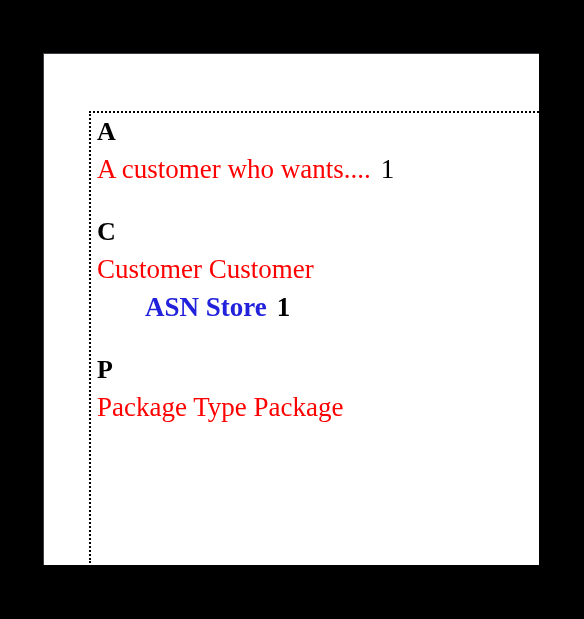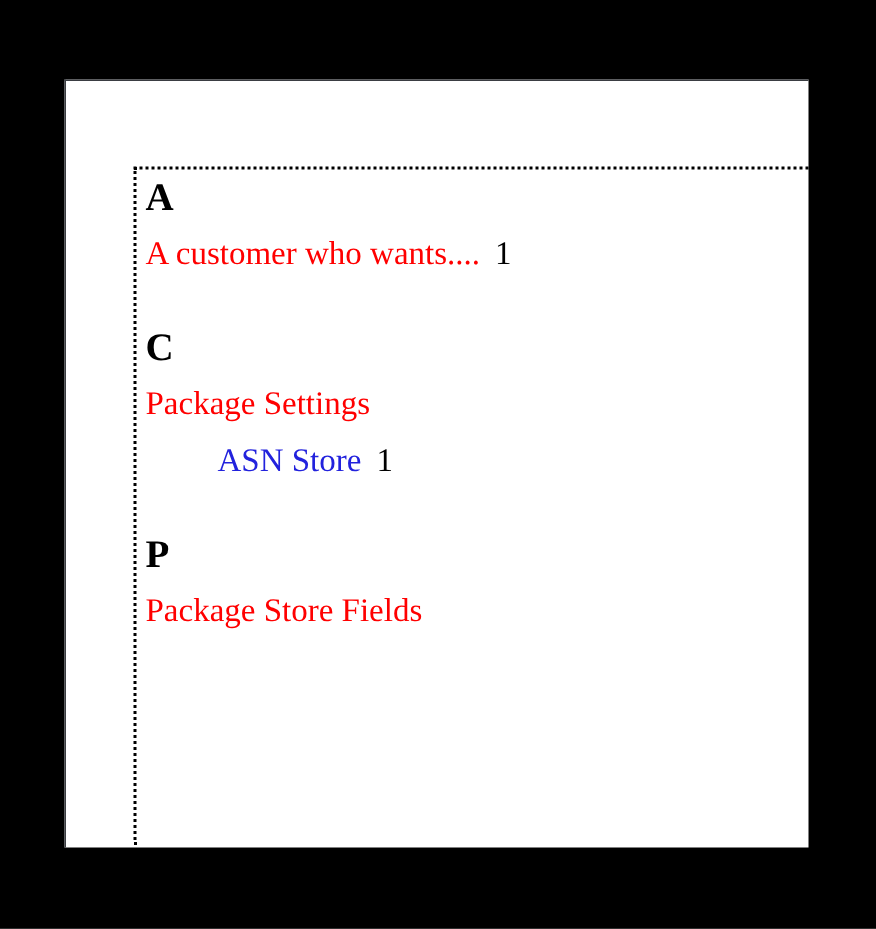--- a/index.html
+++ b/index.html
@@ -51,40 +51,40 @@
   .index-body {
     position: relative;
     padding-left: 6px;
     padding-top: 1px;
   }
 
   .idx-line {
     white-space: pre;
     line-height: 38px;
     height: 38px;
-    font-size: 22px;
+    font-size: 27px;
     letter-spacing: 0px;
   }
 
   .idx-heading {
     color: #000000;
     font-weight: bold;
     font-size: 26px;
     line-height: 36px;
     height: 36px;
   }
 
   .idx-entry-1 {
     color: #ff0000;
     font-weight: normal;
   }
 
   .idx-entry-2 {
     color: #2222dd;
-    font-weight: normal;
+    font-weight: bold;
     padding-left: 48px;
   }
 
   .idx-gap {
     height: 26px;
     line-height: 26px;
   }
 
   .pageno {
     color: #000000;
@@ -117,29 +117,29 @@
 
         <div class="idx-line idx-heading">A</div>
 
         <div class="idx-line idx-entry-1"><span>A customer who wants....</span><span class="tab-space"></span><span class="pageno">1</span></div>
 
 
         <div class="idx-line idx-gap">&nbsp;</div>
 
         <div class="idx-line idx-heading">C</div>
 
-        <div class="idx-line idx-entry-1"><span>Package Settings</span></div>
+        <div class="idx-line idx-entry-1"><span>Customer Customer</span></div>
 
         <div class="idx-line idx-entry-2"><span>ASN Store</span><span class="tab-space"></span><span class="pageno">1</span></div>
 
         <div class="idx-line idx-gap">&nbsp;</div>
 
         <div class="idx-line idx-heading">P</div>
 
-        <div class="idx-line idx-entry-1"><span>Package Store Fields</span></div>
+        <div class="idx-line idx-entry-1"><span>Package Type Package</span></div>
 
 
       </div>
     </div>
 
   </div>
 
 </div>
 
 </body></html>

